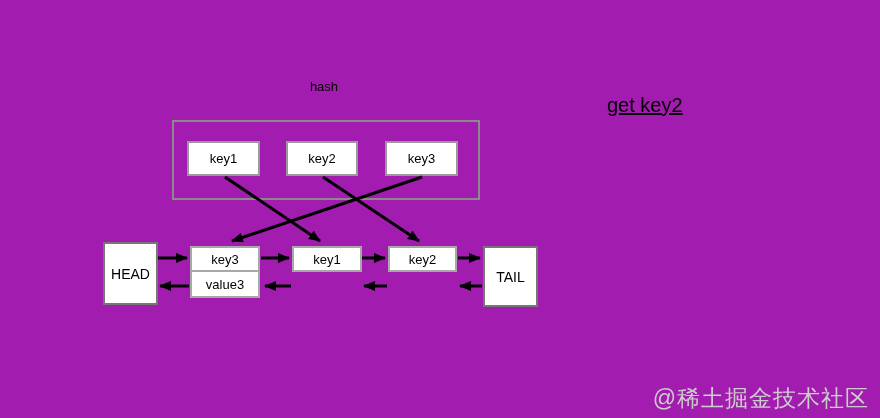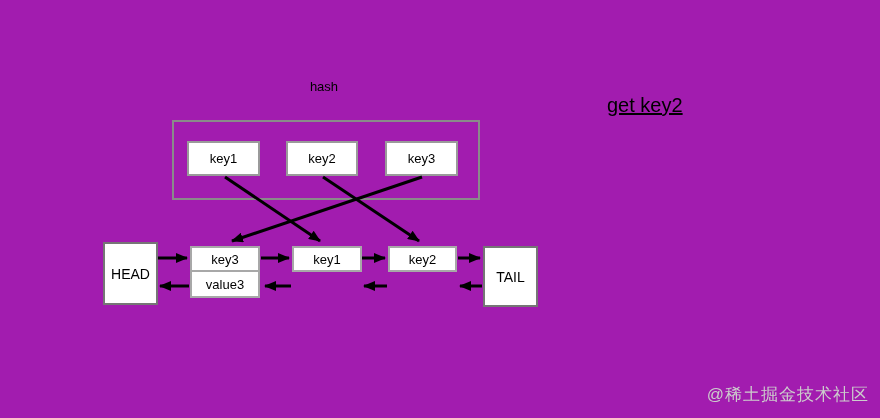--- a/index.html
+++ b/index.html
@@ -72,21 +72,21 @@
   .node .cell.value { margin-top: -2px; height: 28px; }
 
   .arrows-layer {
     left: 0; top: 0;
     pointer-events: none;
   }
   .arrows-layer line { stroke: #000000; stroke-width: 3; }
 
   .watermark {
     right: 11px; top: 383px;
-    font-size: 17px;
+    font-size: 23px;
     color: #cccccc;
     letter-spacing: 1px;
   }
 </style>
 </head>
 <body>
 
 <div class="canvas">
 
   <div class="abs hash-label">hash</div>

